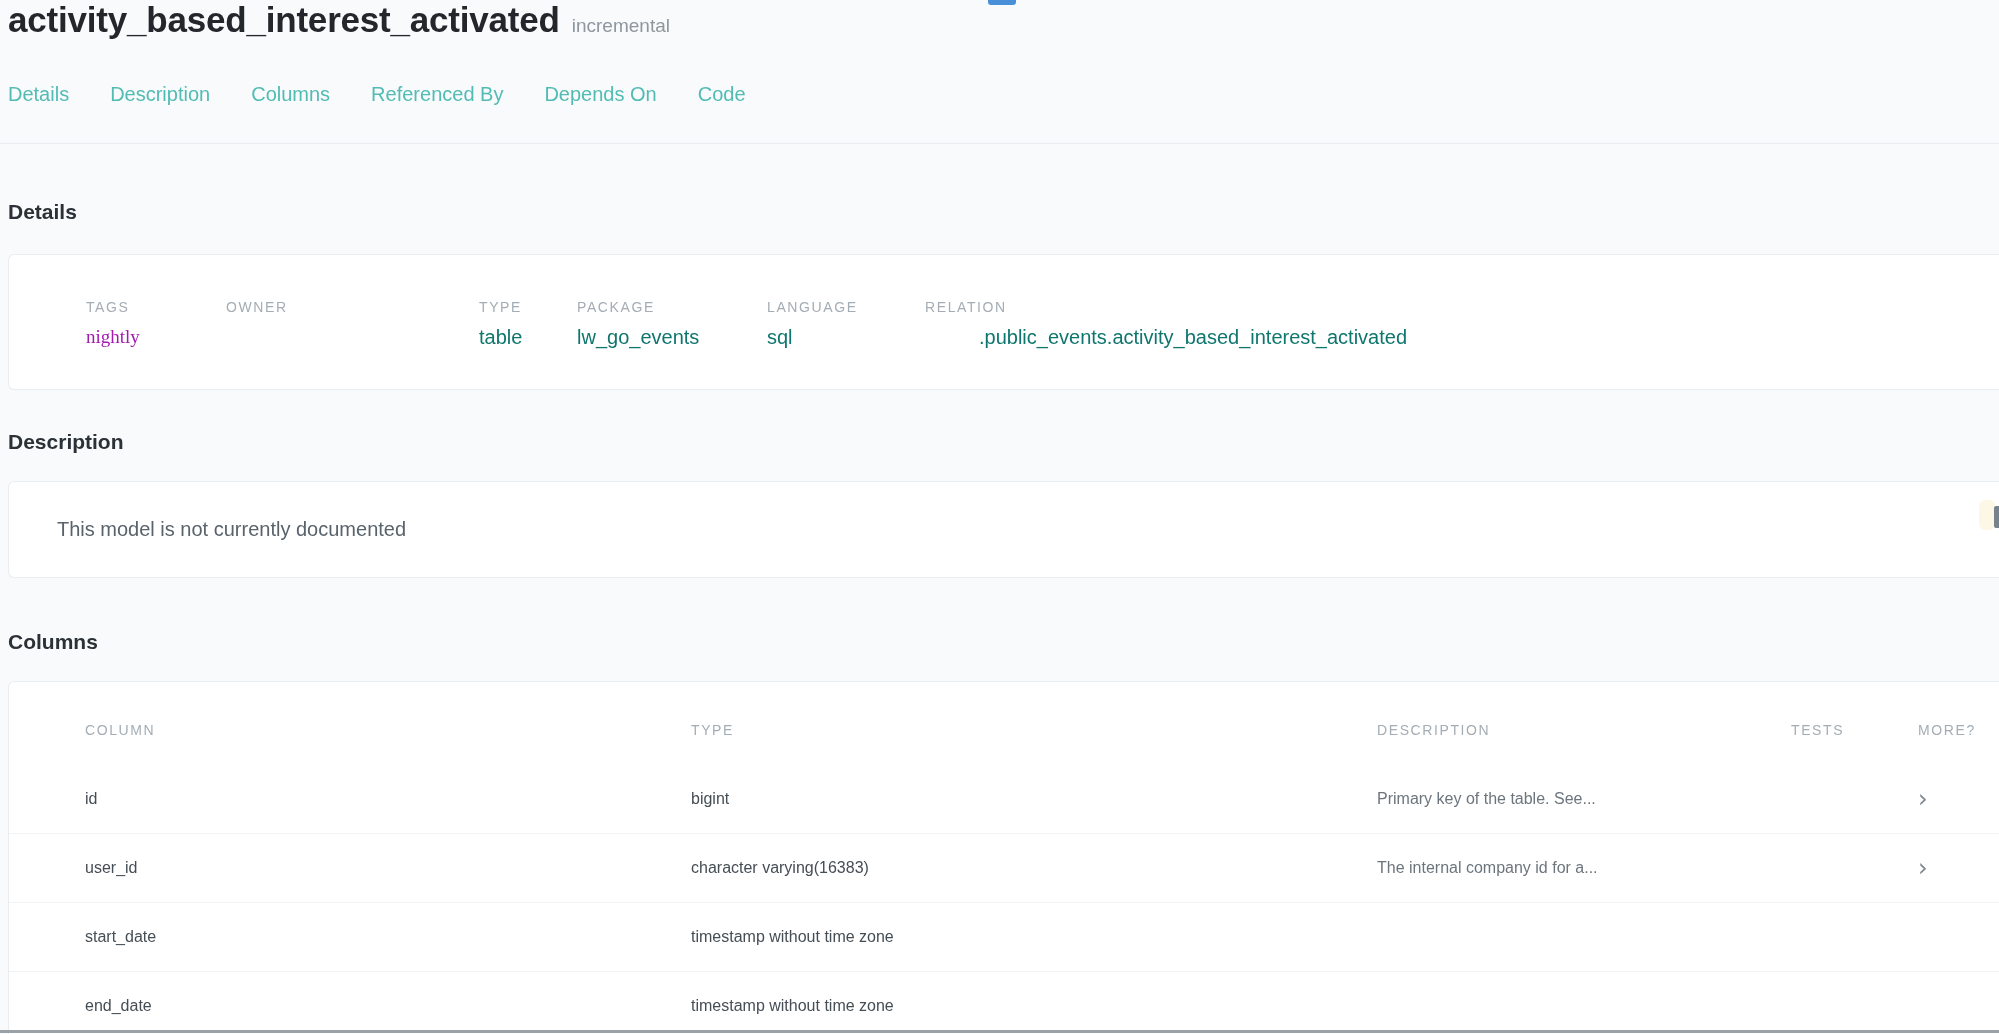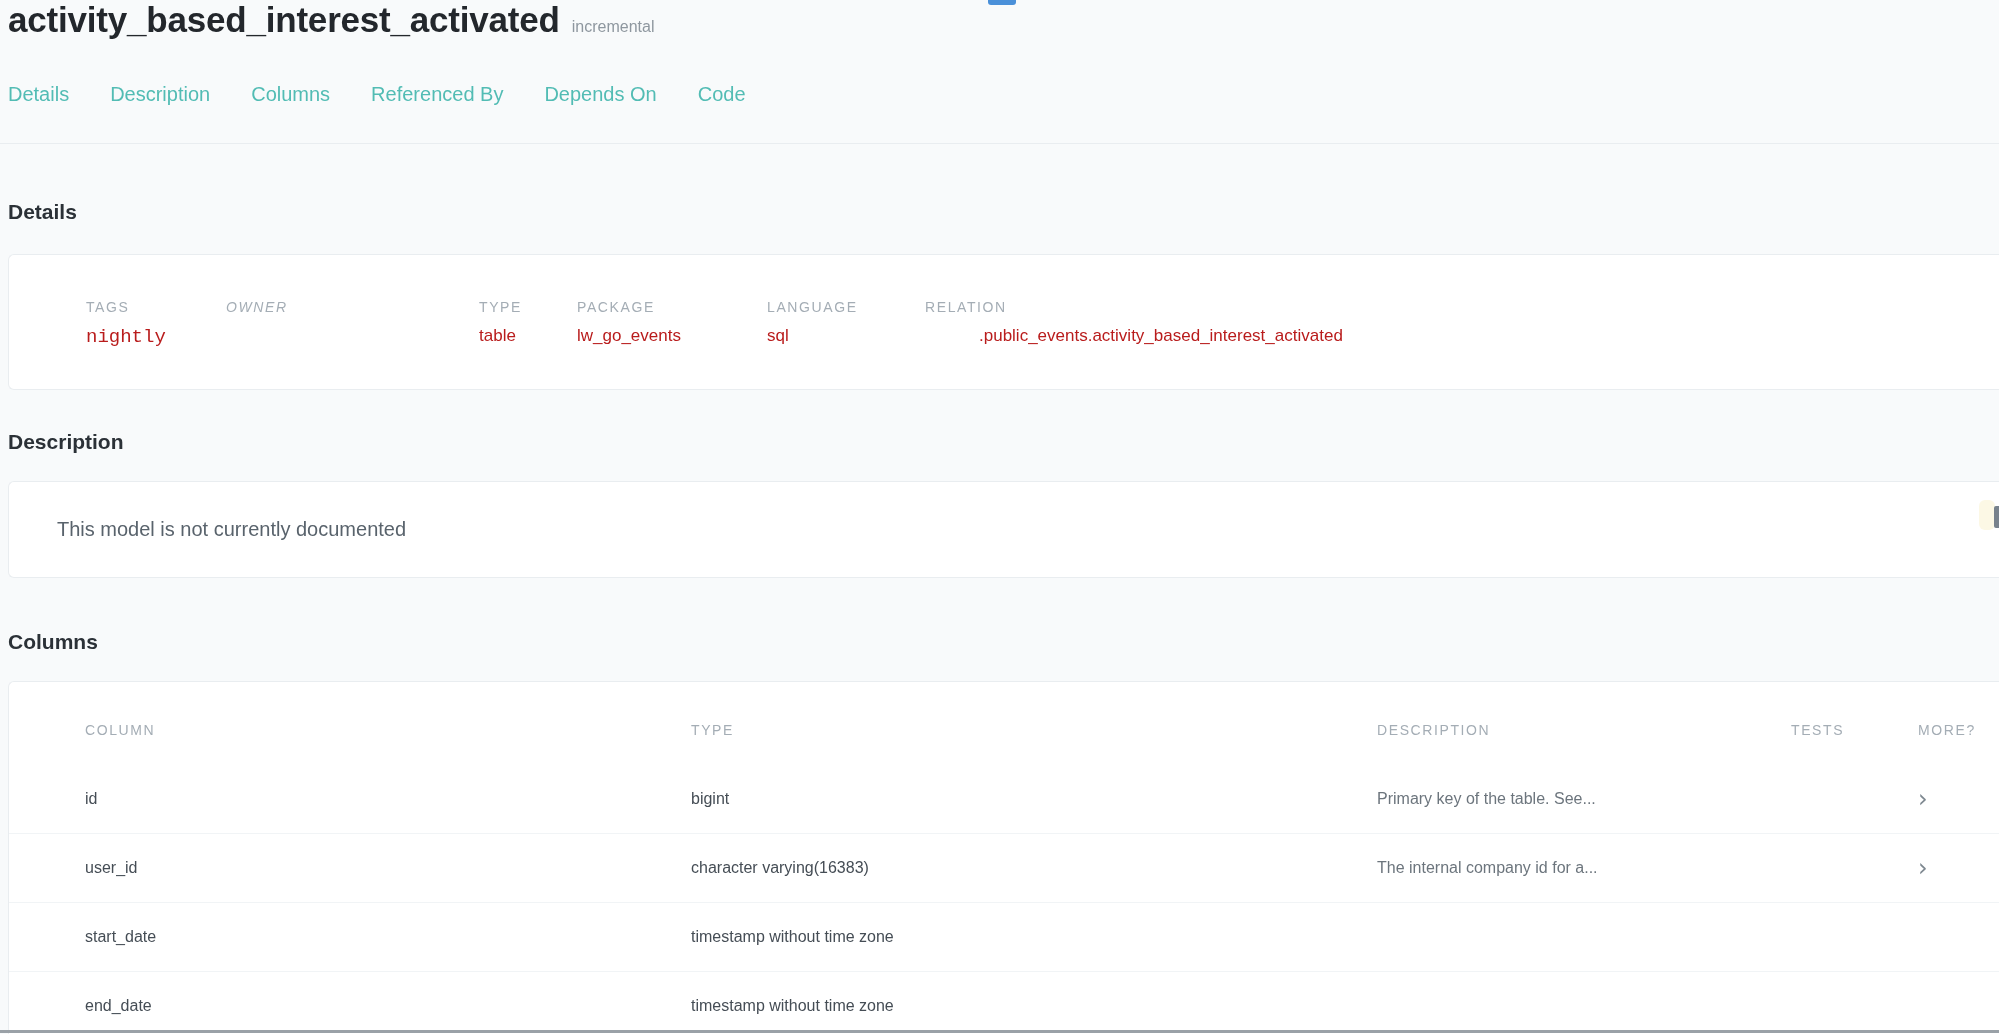--- a/index.html
+++ b/index.html
@@ -7,21 +7,21 @@
     width:1999px;height:1034px;overflow:hidden;
     background:#f8fafb;
     font-family:"Liberation Sans",sans-serif;
     color:#3f474f;
   }
   .page{position:relative;width:1999px;height:1034px;overflow:hidden;}
 
   
   .title-wrap{position:absolute;top:0;left:8px;white-space:nowrap;}
   .model-name{font-size:35px;font-weight:bold;color:#23272c;letter-spacing:-0.2px;}
-  .badge{font-size:16px;color:#8e979f;margin-left:12px;font-weight:normal;}
+  .badge{font-size:19px;color:#8e979f;margin-left:12px;font-weight:normal;}
 
   
   .artifact-top{position:absolute;top:0;left:988px;width:28px;height:5px;background:#4a90d9;border-radius:0 0 3px 3px;}
   .artifact-right-glow{position:absolute;top:500px;right:4px;width:16px;height:30px;background:#fbf6df;border-radius:6px;opacity:.8;}
   .artifact-right{position:absolute;top:506px;right:0;width:5px;height:22px;background:#78828c;border-radius:2px 0 0 2px;}
   .bottom-line{position:absolute;top:1030px;left:0;width:1999px;height:3px;background:#9aa1a7;}
 
   
   .tabs{position:absolute;top:83px;left:8px;display:flex;gap:41px;}
   .tab{font-size:20px;color:#52bcb4;text-decoration:none;cursor:pointer;white-space:nowrap;}
@@ -40,28 +40,28 @@
     box-sizing:border-box;
   }
   .card-details{top:254px;height:136px;padding:44px 0 0 77px;}
   .card-description{top:481px;height:97px;padding:36px 0 0 48px;}
   .card-columns{top:681px;height:380px;padding:0;}
 
   
   .fields{display:flex;align-items:flex-start;}
   .field{box-sizing:border-box;}
   .field:nth-child(1){width:140px;}
-  .field:nth-child(2){width:253px;font-style:italic;}
+  .field:nth-child(2){width:253px;}
   .field:nth-child(3){width:98px;}
   .field:nth-child(4){width:190px;}
   .field:nth-child(5){width:158px;}
   .field:nth-child(6){flex:1;}
   .field-label{font-size:14px;letter-spacing:1.6px;color:#a4adb5;white-space:nowrap;}
-  .field-value{margin-top:11px;font-size:17px;color:#b91c1c;white-space:nowrap;}
-  .field-value.tag{font-family:Liberation Mono, monospace;font-size:19px;color:#b91c1c;cursor:pointer;}
+  .field-value{margin-top:11px;font-size:20px;color:#0f766e;white-space:nowrap;}
+  .field-value.tag{font-family:Liberation Serif, serif;font-size:19px;color:#a21caf;cursor:pointer;}
   .field-value.relation{padding-left:54px;}
 
   .desc-text{font-size:20px;color:#59636c;}
 
   
   .tbl-head{display:flex;padding:40px 10px 27px 76px;justify-content:space-between;}
   .tbl-head > div{font-size:14px;letter-spacing:1.6px;color:#a4adb5;box-sizing:border-box;}
   .c-col{width:606px;}
   .c-type{width:686px;}
   .c-desc{width:414px;}

